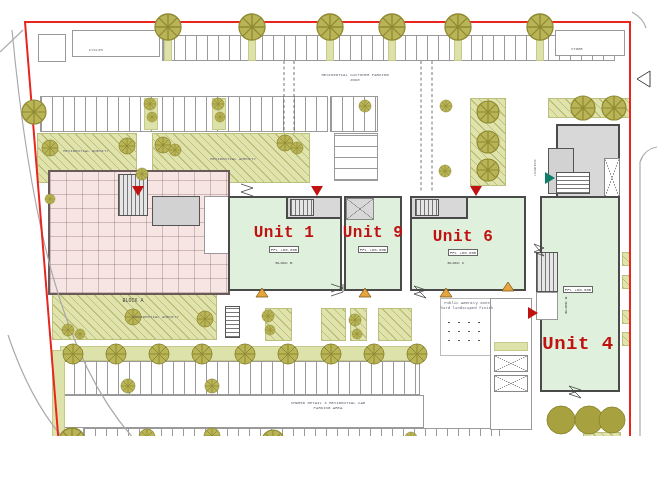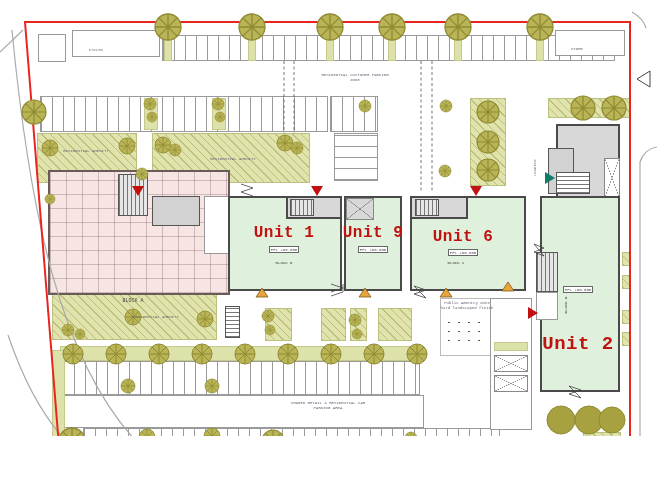--- a/index.html
+++ b/index.html
@@ -240,21 +240,21 @@
       <rect x="581" y="485" width="9.5" height="4" fill="#222"></rect>
       <rect x="600" y="485" width="9.5" height="4" fill="#222"></rect>
       <rect x="619" y="485" width="9.5" height="4" fill="#222"></rect>
     </g>
     <path d="M657,482 L643,489 L657,496 L651,489 Z" fill="#222"></path>
   </svg>
 
   <div class="lbl unitlbl" style="left:284px;top:233px;">Unit 1</div>
   <div class="lbl unitlbl" style="left:373px;top:233px;">Unit 9</div>
   <div class="lbl unitlbl" style="left:463px;top:237px;">Unit 6</div>
-  <div class="lbl unitlbl big" style="left:578px;top:344px;">Unit 2</div>
+  <div class="lbl unitlbl big" style="left:578px;top:344px;">Unit 4</div>
 
   <div class="lbl blocklbl" style="left:133px;top:301px;">BLOCK A</div>
   <div class="lbl blocklbl" style="left:284px;top:263px;font-size:4px;">BLOCK B</div>
   <div class="lbl blocklbl" style="left:456px;top:263px;font-size:4px;">BLOCK C</div>
   <div class="lbl blocklbl vert" style="left:566px;top:305px;font-size:4px;">BLOCK D</div>
 
   <div class="lbl tiny" style="left:86px;top:151px;">RESIDENTIAL AMENITY</div>
   <div class="lbl tiny" style="left:233px;top:159px;">RESIDENTIAL AMENITY</div>
   <div class="lbl tiny" style="left:156px;top:317px;">RESIDENTIAL AMENITY</div>
 

